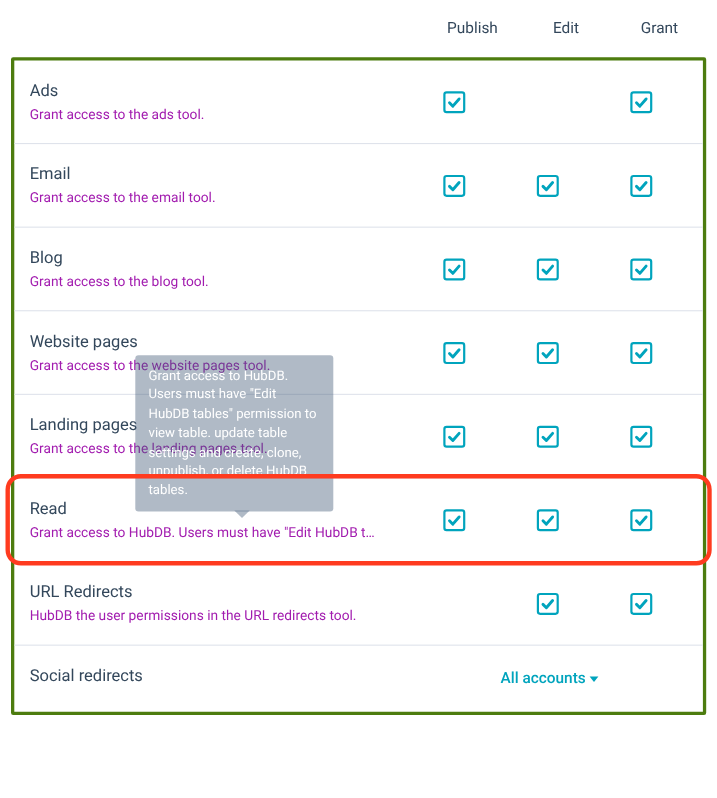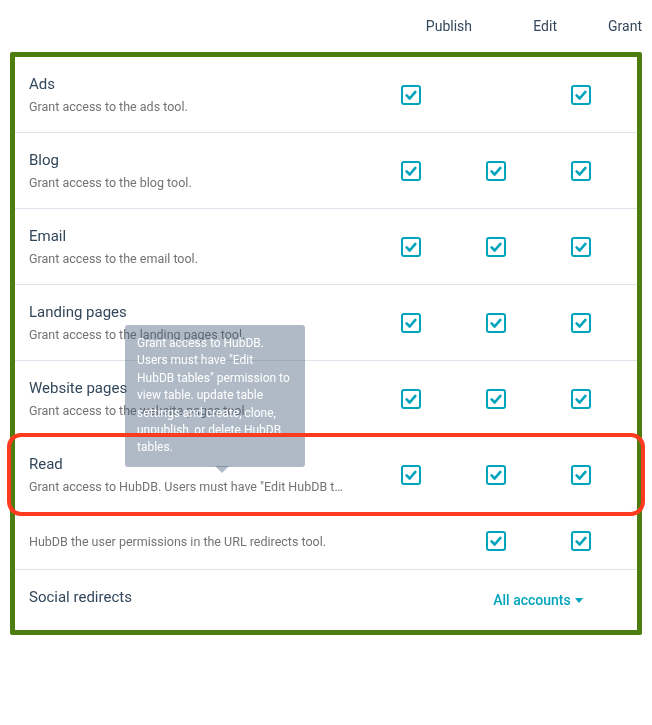--- a/index.html
+++ b/index.html
@@ -1,25 +1,25 @@
 <!DOCTYPE html>
 <html><head>
 <meta charset="utf-8">
 <style>
 *{box-sizing:border-box;margin:0;padding:0}
 body{font-family:-apple-system,BlinkMacSystemFont,"Segoe UI",Roboto,sans-serif;background:#fff;width:652px;padding:8px 10px 10px 10px;color:#33475b;font-size:14px}
 .header{display:flex;padding:10px 0 18px 0}
 .header .spacer{flex:1}
-.col-head{width:85px;text-align:right;color:#33475b;font-size:14px}
-.list{border:5px solid #4d7c0f;border-radius:2px}
+.col-head{width:85px;text-align:center;color:#33475b;font-size:14px}
+.list{border:3px solid #4d7c0f;border-radius:2px}
 .row{display:flex;align-items:center;padding:18px 14px;border-bottom:1px solid #dfe3eb;position:relative}
 .row:last-child{border-bottom:none}
 .row .label{flex:1;min-width:0}
 .row .title{font-size:15px;color:#33475b;margin-bottom:6px;font-weight:400}
-.row .desc{font-size:12.5px;color:#737373;white-space:nowrap;overflow:hidden;text-overflow:ellipsis;max-width:320px}
+.row .desc{font-size:12.5px;color:#a21caf;white-space:nowrap;overflow:hidden;text-overflow:ellipsis;max-width:320px}
 .cell{width:85px;display:flex;justify-content:center;align-items:center}
 .checkbox{width:20px;height:20px;border:2px solid #00a4bd;border-radius:3px;display:flex;align-items:center;justify-content:center;cursor:pointer;background:#fff}
 .checkbox svg{width:14px;height:14px}
 .checkbox path{stroke:#00a4bd;stroke-width:3;fill:none;stroke-linecap:round;stroke-linejoin:round}
 .highlight{position:absolute;border:4px solid #ff3b1f;border-radius:14px;left:-8px;right:-8px;top:-4px;bottom:-4px;pointer-events:none;z-index:5}
 .tooltip{position:absolute;background:rgba(66,91,118,0.42);color:#fff;font-size:12px;line-height:1.45;padding:10px 12px;border-radius:3px;width:180px;left:110px;top:-112px;z-index:3}
 .tooltip::after{content:"";position:absolute;bottom:-6px;left:90px;border-left:7px solid transparent;border-right:7px solid transparent;border-top:7px solid rgba(66,91,118,0.42)}
 .dropdown{color:#00a4bd;font-weight:500;cursor:pointer;display:flex;align-items:center;gap:4px;font-size:14px}
 .caret{width:0;height:0;border-left:4px solid transparent;border-right:4px solid transparent;border-top:5px solid #00a4bd;margin-top:1px}
 </style>
@@ -50,20 +50,47 @@
       <div class="cell">
         <div class="checkbox">
           <svg viewBox="0 0 16 16">
             <path d="M3 8.5 L6.5 12 L13 4.5"></path>
           </svg>
         </div>
       </div>
     </div>
     <div class="row">
       <div class="label">
+        <div class="title">Email</div>
+        <div class="desc">Grant access to the email tool.</div>
+      </div>
+      <div class="cell">
+        <div class="checkbox">
+          <svg viewBox="0 0 16 16">
+            <path d="M3 8.5 L6.5 12 L13 4.5"></path>
+          </svg>
+        </div>
+      </div>
+      <div class="cell">
+        <div class="checkbox">
+          <svg viewBox="0 0 16 16">
+            <path d="M3 8.5 L6.5 12 L13 4.5"></path>
+          </svg>
+        </div>
+      </div>
+      <div class="cell">
+        <div class="checkbox">
+          <svg viewBox="0 0 16 16">
+            <path d="M3 8.5 L6.5 12 L13 4.5"></path>
+          </svg>
+        </div>
+      </div>
+    </div>
+    <div class="row">
+      <div class="label">
         <div class="title">Blog</div>
         <div class="desc">Grant access to the blog tool.</div>
       </div>
       <div class="cell">
         <div class="checkbox">
           <svg viewBox="0 0 16 16">
             <path d="M3 8.5 L6.5 12 L13 4.5"></path>
           </svg>
         </div>
       </div>
@@ -77,22 +104,22 @@
       <div class="cell">
         <div class="checkbox">
           <svg viewBox="0 0 16 16">
             <path d="M3 8.5 L6.5 12 L13 4.5"></path>
           </svg>
         </div>
       </div>
     </div>
     <div class="row">
       <div class="label">
-        <div class="title">Email</div>
-        <div class="desc">Grant access to the email tool.</div>
+        <div class="title">Website pages</div>
+        <div class="desc">Grant access to the website pages tool.</div>
       </div>
       <div class="cell">
         <div class="checkbox">
           <svg viewBox="0 0 16 16">
             <path d="M3 8.5 L6.5 12 L13 4.5"></path>
           </svg>
         </div>
       </div>
       <div class="cell">
         <div class="checkbox">
@@ -131,47 +158,20 @@
       <div class="cell">
         <div class="checkbox">
           <svg viewBox="0 0 16 16">
             <path d="M3 8.5 L6.5 12 L13 4.5"></path>
           </svg>
         </div>
       </div>
     </div>
     <div class="row">
       <div class="label">
-        <div class="title">Website pages</div>
-        <div class="desc">Grant access to the website pages tool.</div>
-      </div>
-      <div class="cell">
-        <div class="checkbox">
-          <svg viewBox="0 0 16 16">
-            <path d="M3 8.5 L6.5 12 L13 4.5"></path>
-          </svg>
-        </div>
-      </div>
-      <div class="cell">
-        <div class="checkbox">
-          <svg viewBox="0 0 16 16">
-            <path d="M3 8.5 L6.5 12 L13 4.5"></path>
-          </svg>
-        </div>
-      </div>
-      <div class="cell">
-        <div class="checkbox">
-          <svg viewBox="0 0 16 16">
-            <path d="M3 8.5 L6.5 12 L13 4.5"></path>
-          </svg>
-        </div>
-      </div>
-    </div>
-    <div class="row">
-      <div class="label">
         <div class="title">Read</div>
         <div class="desc">Grant access to HubDB. Users must have "Edit HubDB ta…</div>
       </div>
       <div class="cell">
         <div class="checkbox">
           <svg viewBox="0 0 16 16">
             <path d="M3 8.5 L6.5 12 L13 4.5"></path>
           </svg>
         </div>
       </div>
@@ -187,20 +187,21 @@
           <svg viewBox="0 0 16 16">
             <path d="M3 8.5 L6.5 12 L13 4.5"></path>
           </svg>
         </div>
       </div>
       <div class="highlight"></div>
       <div class="tooltip">Grant access to HubDB. Users must have "Edit HubDB tables" permission to view table. update table settings and create, clone, unpublish, or delete HubDB tables.</div>
     </div>
     <div class="row">
       <div class="label">
+        <div class="title">URL Redirects</div>
         <div class="desc">HubDB the user permissions in the URL redirects tool.</div>
       </div>
       <div class="cell"></div>
       <div class="cell">
         <div class="checkbox">
           <svg viewBox="0 0 16 16">
             <path d="M3 8.5 L6.5 12 L13 4.5"></path>
           </svg>
         </div>
       </div>
@@ -210,20 +211,20 @@
             <path d="M3 8.5 L6.5 12 L13 4.5"></path>
           </svg>
         </div>
       </div>
     </div>
     <div class="row">
       <div class="label">
         <div class="title">Social redirects</div>
       </div>
       <div class="cell"></div>
-      <div class="cell" style="width: 170px; justify-content: center;">
+      <div class="cell" style="width: 170px; justify-content: flex-start;">
         <div class="dropdown">
           <span>All accounts</span>
           <span class="caret"></span>
         </div>
       </div>
     </div>
   </div>
 
 </body></html>

